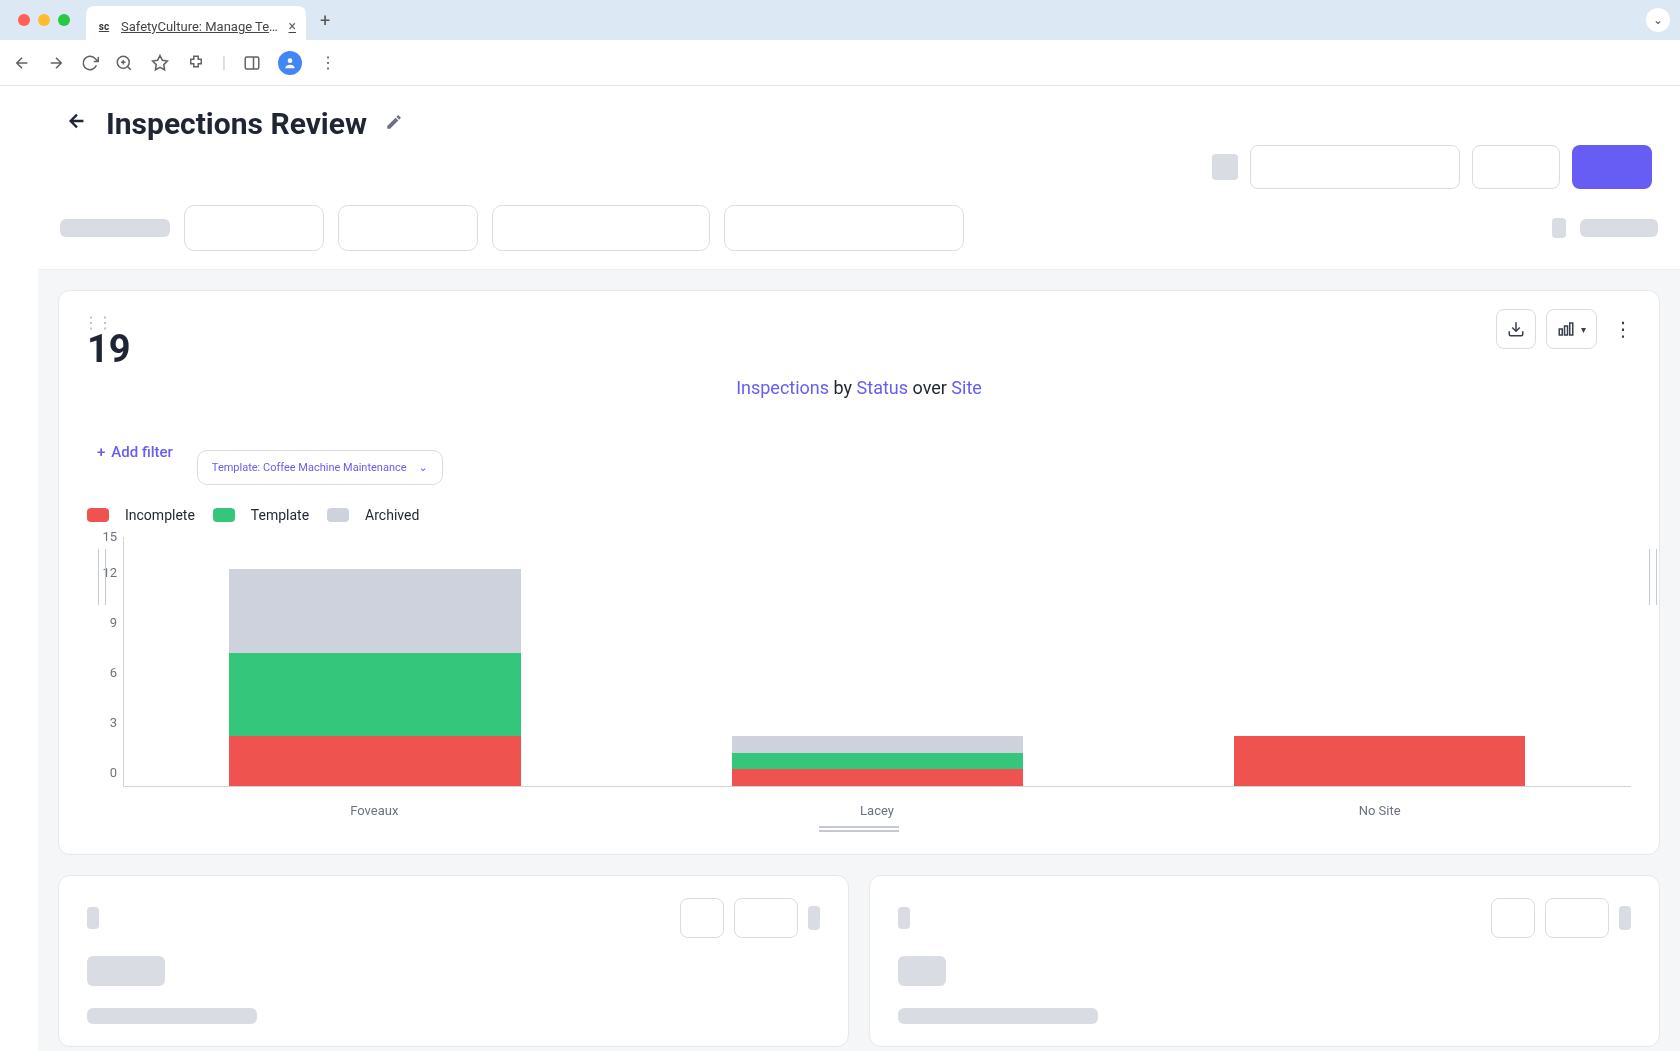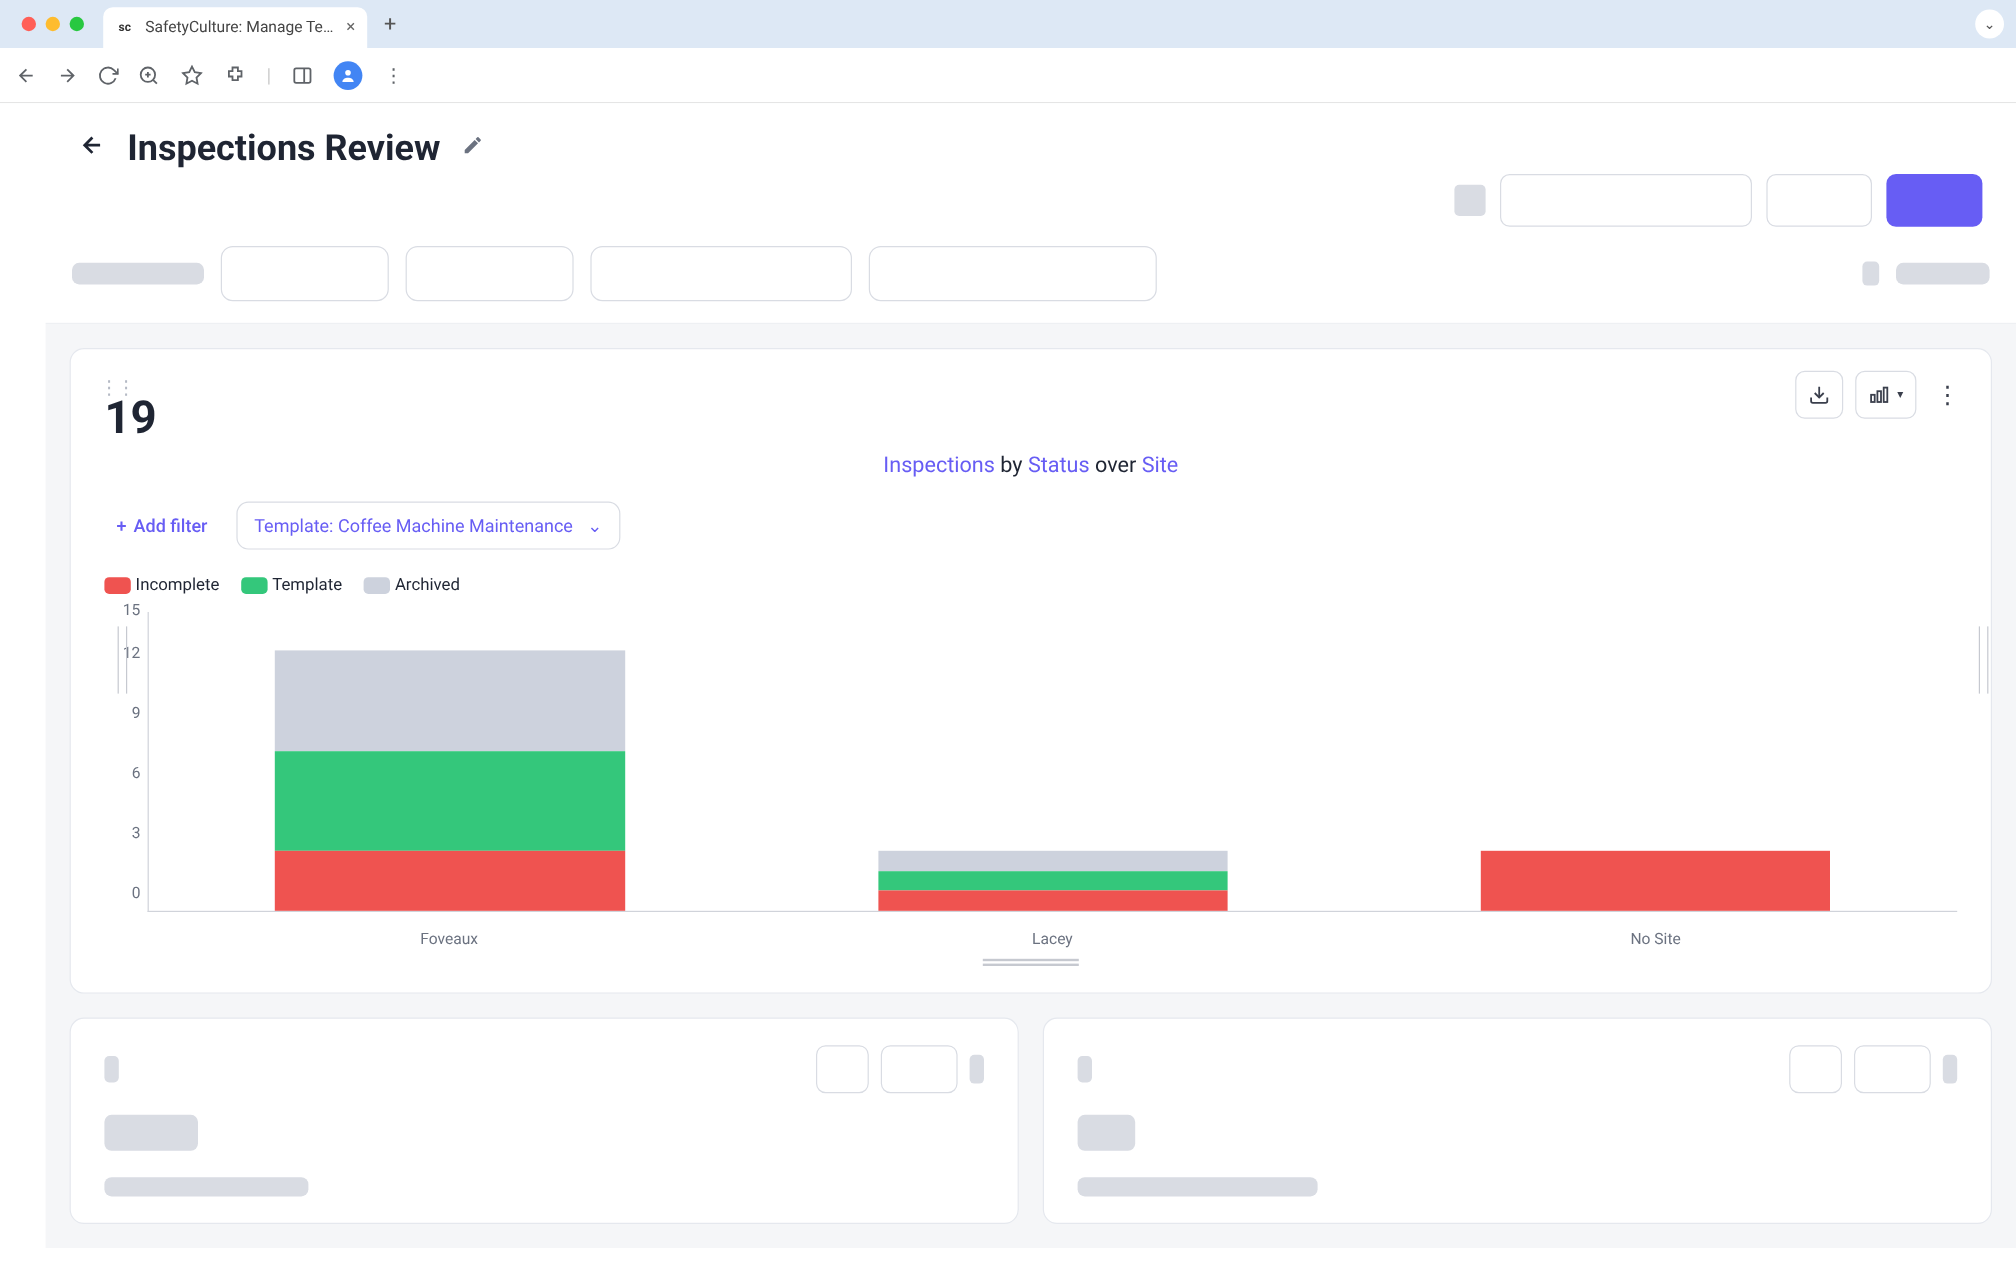--- a/index.html
+++ b/index.html
@@ -6,21 +6,21 @@
 body { font-family: -apple-system, BlinkMacSystemFont, "Segoe UI", Roboto, sans-serif; background: #fff; color: #1f2533; width: 1680px; height: 1051px; overflow: hidden; }
 
 
 .browser-chrome { background: #dde8f5; }
 .tab-strip { display: flex; align-items: center; height: 40px; padding: 0 10px; gap: 8px; }
 .traffic { display: flex; gap: 8px; align-items: center; padding: 0 8px; }
 .dot { width: 12px; height: 12px; border-radius: 50%; }
 .dot.red { background: #ff5f57; }
 .dot.yel { background: #febc2e; }
 .dot.grn { background: #28c840; }
-.tab { display: flex; align-items: center; gap: 9px; background: #fff; border-radius: 8px 8px 0 0; padding: 6px 10px; width: 220px; height: 34px; font-size: 13px; color: #444; margin-top: 6px; }
+.tab { display: flex; align-items: flex-end; gap: 9px; background: #fff; border-radius: 8px 8px 0 0; padding: 6px 10px; width: 220px; height: 34px; font-size: 13px; color: #444; margin-top: 6px; text-decoration: underline; }
 .tab .fav { width: 16px; height: 16px; background: #fff; border-radius: 3px; display: flex; align-items: center; justify-content: center; font-weight: bold; font-size: 10px; color: #333; }
 .tab .title { flex: 1; overflow: hidden; text-overflow: ellipsis; white-space: nowrap; }
 .tab .close { font-size: 14px; color: #666; cursor: pointer; }
 .new-tab { font-size: 18px; color: #555; cursor: pointer; padding: 0 6px; }
 .chev { margin-left: auto; width: 24px; height: 24px; border-radius: 50%; background: #fff; display: flex; align-items: center; justify-content: center; font-size: 12px; color: #555; }
 
 .addr-bar { display: flex; align-items: center; gap: 14px; padding: 8px 12px; background: #fff; border-bottom: 1px solid #e5e5e5; height: 46px; }
 .nav-icn { width: 20px; height: 20px; display: flex; align-items: center; justify-content: center; color: #5f6368; cursor: pointer; }
 .url-field { flex: 1; display: flex; align-items: center; gap: 10px; background: #f1f3f4; border-radius: 20px; padding: 6px 14px; height: 32px; }
 .url-field .lock { width: 18px; height: 18px; display: flex; align-items: center; justify-content: center; color: #5f6368; font-size: 12px; }
@@ -52,24 +52,24 @@
 .tool-btn { border: 1px solid #d9dce3; border-radius: 8px; height: 40px; min-width: 40px; padding: 0 10px; display: flex; align-items: center; justify-content: center; gap: 6px; color: #3a3f4c; cursor: pointer; background:#fff; }
 .kebab { font-size: 20px; color: #3a3f4c; cursor: pointer; padding: 0 6px; }
 
 .metric { font-size: 38px; font-weight: 700; color: #1f2533; margin-top: 14px; }
 .subtitle { font-size: 18px; margin-top: 6px; text-align: center; }
 .subtitle .link { color: #675df4; }
 .subtitle .plain { color: #1f2533; }
 
 .filter-buttons { display: flex; gap: 14px; margin-top: 20px; align-items: center; }
 .add-filter { display: flex; align-items: center; gap: 6px; color: #675df4; font-size: 15px; font-weight: 500; cursor: pointer; padding: 8px 10px; }
-.template-chip { display: flex; align-items: center; gap: 12px; border: 1px solid #d9dce3; border-radius: 10px; padding: 10px 14px; color: #675df4; font-size: 15px; cursor: pointer; }
+.template-chip { display: flex; align-items: center; gap: 12px; border: 1px solid #d9dce3; border-radius: 10px; padding: 10px 14px; color: #675df4; font-size: 11px; cursor: pointer; margin-top: 32px; }
 
 .legend { display: flex; gap: 18px; margin-top: 22px; align-items: center; font-size: 14px; color: #1f2533; }
-.legend-item { display: flex; gap: 4px; align-items: center; }
+.legend-item { display: flex; gap: 16px; align-items: center; }
 .swatch { width: 22px; height: 14px; border-radius: 4px; }
 
 .chart-wrap { position: relative; margin-top: 14px; height: 260px; display: flex; }
 .y-axis { width: 36px; position: relative; }
 .y-tick { position: absolute; right: 6px; font-size: 13px; color: #6b7280; transform: translateY(-50%); }
 .plot { flex: 1; position: relative; border-left: 1px solid #d0d3da; border-bottom: 1px solid #d0d3da; }
 .side-handle { position: absolute; width: 8px; height: 56px; border-left: 1px solid #c6c9d0; border-right: 1px solid #c6c9d0; top: 12px; }
 .side-handle.left { left: -26px; }
 .side-handle.right { right: -26px; }
 

